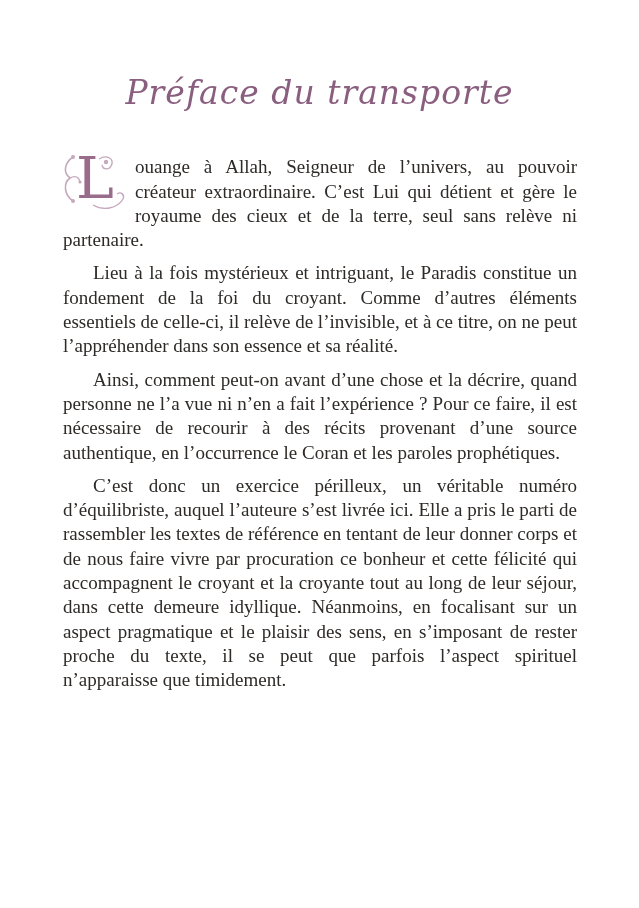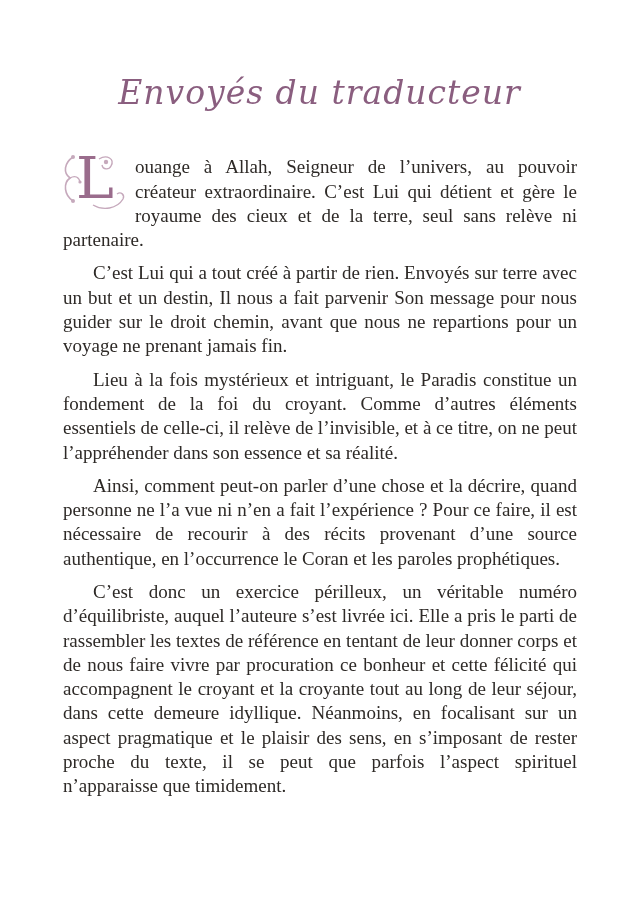--- a/index.html
+++ b/index.html
@@ -63,40 +63,39 @@
     font-size: 57px;
     line-height: 57px;
     color: var(--dropcap-color);
   }
 </style>
 </head>
 <body>
 
 <div class="page">
 
-  <h1 class="title">Envoyés du traducteur</h1>
+  <h1 class="title">Préface du transporte</h1>
 
   <div class="content">
 
     <p class="para first">
       <span class="dropcap">
         <svg class="ornament" viewBox="0 0 72 60" fill="none" xmlns="http://www.w3.org/2000/svg">
           <path d="M14,4 C5,10 4,20 11,25 C4,30 5,42 14,48" stroke="var(--dropcap-ornament-color)" stroke-width="1.6"></path>
           <path d="M11,25 C16,22 20,24 21,29" stroke="var(--dropcap-ornament-color)" stroke-width="1.3"></path>
           <path d="M40,6 C48,1 56,6 52,13 C50,17 44,17 43,12" stroke="var(--dropcap-ornament-color)" stroke-width="1.4"></path>
           <path d="M34,52 C44,58 58,56 64,46 C66,42 62,38 58,41" stroke="var(--dropcap-ornament-color)" stroke-width="1.4"></path>
           <circle cx="14" cy="4" r="2" fill="var(--dropcap-ornament-color)"></circle>
           <circle cx="14" cy="48" r="2" fill="var(--dropcap-ornament-color)"></circle>
           <circle cx="47" cy="9" r="2.2" fill="var(--dropcap-ornament-color)"></circle>
           <circle cx="21" cy="29" r="1.6" fill="var(--dropcap-ornament-color)"></circle>
         </svg>
         <span class="letter">L</span>
       </span><span>ouange à Allah, Seigneur de l’univers, au pouvoir créateur extraordinaire. C’est Lui qui détient et gère le royaume des cieux et de la terre, seul sans relève ni partenaire.</span>
     </p>
 
-    <p class="para indent">C’est Lui qui a tout créé à partir de rien. Envoyés sur terre avec un but et un destin, Il nous a fait parvenir Son message pour nous guider sur le droit chemin, avant que nous ne repartions pour un voyage ne prenant jamais fin.</p>
     <p class="para indent">Lieu à la fois mystérieux et intriguant, le Paradis constitue un fondement de la foi du croyant. Comme d’autres éléments essentiels de celle-ci, il relève de l’invisible, et à ce titre, on ne peut l’appréhender dans son essence et sa réalité.</p>
-    <p class="para indent">Ainsi, comment peut-on parler d’une chose et la décrire, quand personne ne l’a vue ni n’en a fait l’expérience ? Pour ce faire, il est nécessaire de recourir à des récits provenant d’une source authentique, en l’occurrence le Coran et les paroles prophétiques.</p>
+    <p class="para indent">Ainsi, comment peut-on avant d’une chose et la décrire, quand personne ne l’a vue ni n’en a fait l’expérience ? Pour ce faire, il est nécessaire de recourir à des récits provenant d’une source authentique, en l’occurrence le Coran et les paroles prophétiques.</p>
     <p class="para indent">C’est donc un exercice périlleux, un véritable numéro d’équilibriste, auquel l’auteure s’est livrée ici. Elle a pris le parti de rassembler les textes de référence en tentant de leur donner corps et de nous faire vivre par procuration ce bonheur et cette félicité qui accompagnent le croyant et la croyante tout au long de leur séjour, dans cette demeure idyllique. Néanmoins, en focalisant sur un aspect pragmatique et le plaisir des sens, en s’imposant de rester proche du texte, il se peut que parfois l’aspect spirituel n’apparaisse que timidement.</p>
 
   </div>
 
 </div>
 
 </body></html>

